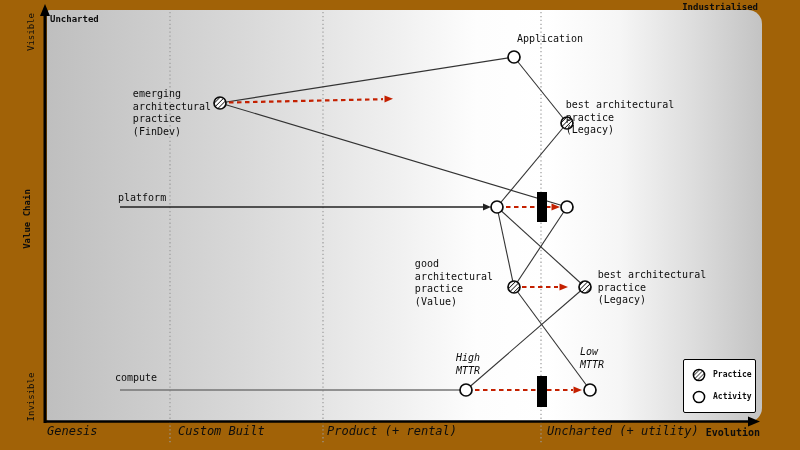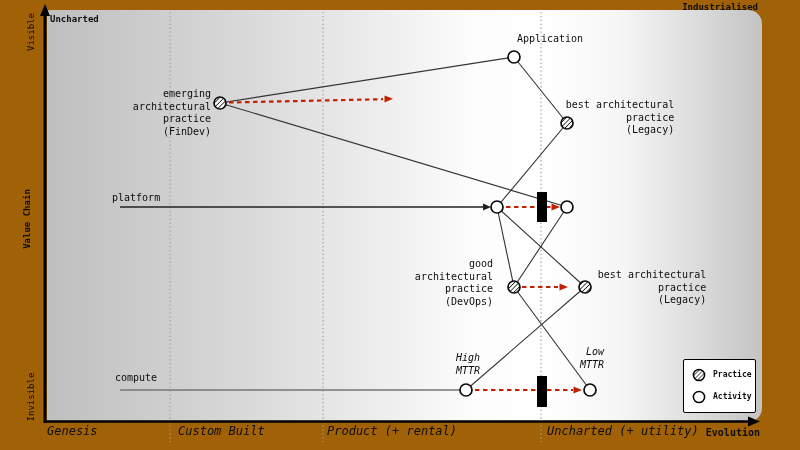--- a/index.html
+++ b/index.html
@@ -7,21 +7,21 @@
     position:relative;width:800px;height:450px;background:#a16207;overflow:hidden;
     font-family:"DejaVu Sans Mono", monospace;color:#0d0d0d;
   }
   .map-bg{
     position:absolute;left:47px;top:10px;width:715px;height:412px;
     border-radius:3px 14px 14px 3px;
     background:linear-gradient(90deg,#bfbfbf 0%,#d9d9d9 28%,#efefef 48%,#fdfdfd 60%,#ffffff 70%,#f6f6f6 80%,#dedede 90%,#c3c3c3 100%);
   }
   svg.overlay{position:absolute;left:0;top:0;}
   .lbl{position:absolute;line-height:12.5px;font-size:10px;white-space:pre-line;}
-  .center{transform:translate(-50%,-50%);text-align:right;}
+  .center{transform:translate(-50%,-50%);text-align:left;}
   .rot{transform:translate(-50%,-50%) rotate(-90deg);white-space:nowrap;}
   .bold{font-weight:bold;}
   .small{font-size:9px;line-height:10px;}
   .axis-stage{font-size:12px;font-style:italic;line-height:11px;white-space:nowrap;}
   .mttr{font-style:italic;font-size:10px;line-height:12.5px;}
   .legend{
     position:absolute;left:683px;top:359px;width:73px;height:54px;box-sizing:border-box;
     background:#fff;border:1.5px solid #000;border-radius:2px;
     display:flex;flex-direction:column;justify-content:center;gap:8px;padding-left:8px;
   }
@@ -106,25 +106,25 @@
   <div class="lbl rot small" style="left:31px;top:397px;">Invisible</div>
 
   <div class="lbl center" style="left:172px;top:97px;margin-top:16px;">emerging
 architectural
 practice
 (FinDev)</div>
   <div class="lbl center" style="left:550px;top:39px;">Application</div>
   <div class="lbl center" style="left:620px;top:118px;">best architectural
 practice
 (Legacy)</div>
-  <div class="lbl" style="left:112px;top:192px;text-align:right;">platform</div>
+  <div class="lbl" style="left:118px;top:192px;text-align:right;">platform</div>
   <div class="lbl center" style="left:454px;top:283px;">good
 architectural
 practice
-(DevOps)</div>
+(Value)</div>
   <div class="lbl center" style="left:652px;top:288px;">best architectural
 practice
 (Legacy)</div>
   <div class="lbl" style="left:115px;top:372px;">compute</div>
   <div class="lbl center mttr" style="left:468px;top:364px;">High
 MTTR</div>
   <div class="lbl center mttr" style="left:592px;top:358px;">Low
 MTTR</div>
 
   <div class="lbl axis-stage" style="left:47px;top:426px;">Genesis</div>

